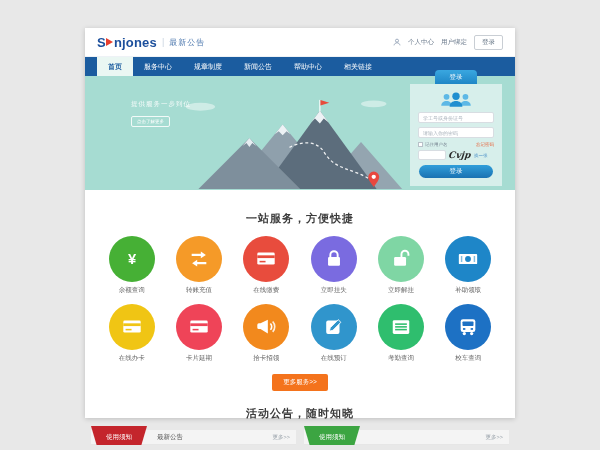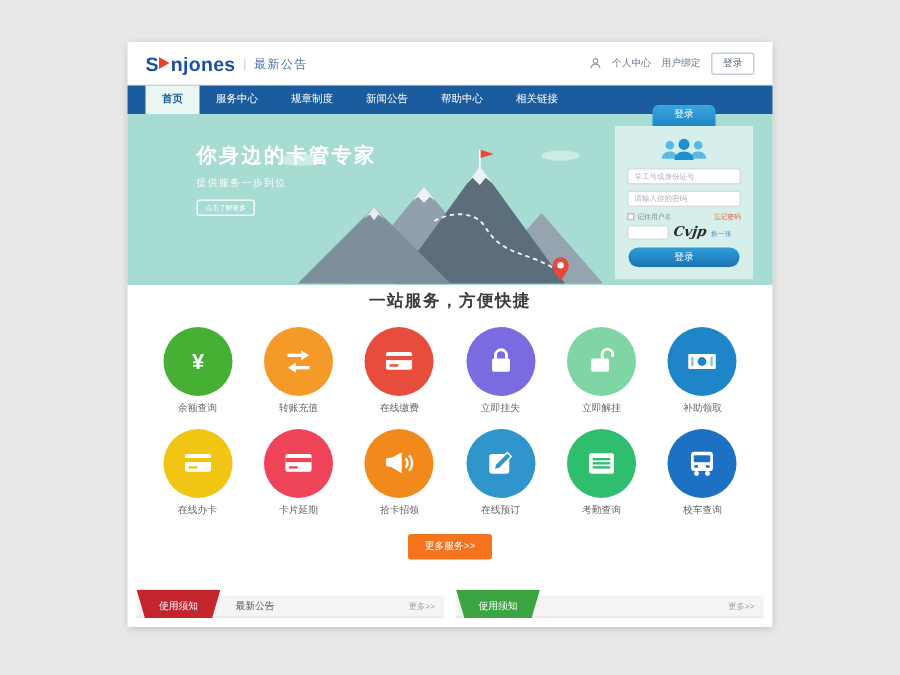--- a/index.html
+++ b/index.html
@@ -53,21 +53,21 @@
   .forgot-link{font-size:4.5px;color:var(--forgot-red);margin-left:auto;cursor:pointer;text-decoration:none;}
   .captcha-row{width:76px;display:flex;align-items:center;gap:3px;margin-bottom:5px;}
   .captcha-row input{width:28px;height:10px;margin:0;}
   .captcha-img{font-family:"DejaVu Serif",serif;font-style:italic;font-weight:bold;
                font-size:9px;color:#2b2b2b;transform:skewX(-8deg);cursor:pointer;}
   .refresh-link{font-size:4.5px;color:#4a90c8;cursor:pointer;text-decoration:none;}
   .login-submit{width:74px;height:13px;border:none;border-radius:7px;cursor:pointer;
                 background:linear-gradient(#2f9eda,#1a72b2);color:#fff;font-size:6.5px;}
 
   
-  .services{padding-top:3px;}
+  .services{padding-top:21px;}
   .section-title{margin:0;text-align:center;font-size:11px;font-weight:bold;color:#3c3c3c;letter-spacing:1px;}
   .services-grid{width:404px;margin:10px auto 0;display:grid;grid-template-columns:repeat(6,1fr);
                  row-gap:9px;justify-items:center;}
   .service-cell{display:flex;flex-direction:column;align-items:center;cursor:pointer;}
   .service-circle{width:46px;height:46px;border-radius:50%;display:flex;align-items:center;
                   justify-content:center;}
   .service-circle svg{width:22px;height:22px;}
   .service-label{margin-top:4px;font-size:6.5px;color:#666;}
   .more-btn{display:block;margin:11px auto 0;background:var(--more-orange);border:none;
             border-radius:2px;color:#fff;font-size:6.5px;padding:4px 11px;cursor:pointer;}
@@ -113,21 +113,20 @@
         <div class="nav-item active">首页</div>
         <div class="nav-item">服务中心</div>
         <div class="nav-item">规章制度</div>
         <div class="nav-item">新闻公告</div>
         <div class="nav-item">帮助中心</div>
         <div class="nav-item">相关链接</div>
       </nav>
 
     <section class="hero">
       <div class="hero-text">
-        <h1 class="hero-title">你身边的卡管专家</h1>
         <p class="hero-sub">提供服务一步到位</p>
         <button class="hero-cta">点击了解更多</button>
       </div>
 
       <svg class="mountains" viewBox="0 0 240 96">
         <ellipse cx="28" cy="12" rx="15" ry="4" fill="#ffffff" opacity="0.45"></ellipse>
         <ellipse cx="205" cy="9" rx="13" ry="3.5" fill="#ffffff" opacity="0.45"></ellipse>
         <polygon points="58,96 112,30 166,96" fill="#8fa0ac"></polygon>
         <polygon points="104,40 112,30 120,40 116,37 112,41 108,37" fill="#edf2f5"></polygon>
         <polygon points="150,96 192,48 234,96" fill="#94a5b0"></polygon>
@@ -296,20 +295,21 @@
                 <circle cx="16" cy="19.2" r="1.8" fill="#fff"></circle>
               </svg>
             </div>
             <span class="service-label">校车查询</span>
           </div>
         </div>
       <button class="more-btn">更多服务&gt;&gt;</button>
     </section>
 
     <section class="announcements">
+      <h2 class="section-title">活动公告，随时知晓</h2>
       <div class="bars">
         <div class="bar">
           <div class="ribbon" id="ribbon-0" style="background: rgb(196, 37, 44);">使用须知</div>
           <span class="bar-item">最新公告</span>
           <a class="bar-more">更多&gt;&gt;</a>
         </div>
         <div class="bar">
           <div class="ribbon" id="ribbon-1" style="background: rgb(60, 165, 66);">使用须知</div>
           <span class="bar-item"></span>
           <a class="bar-more">更多&gt;&gt;</a>

